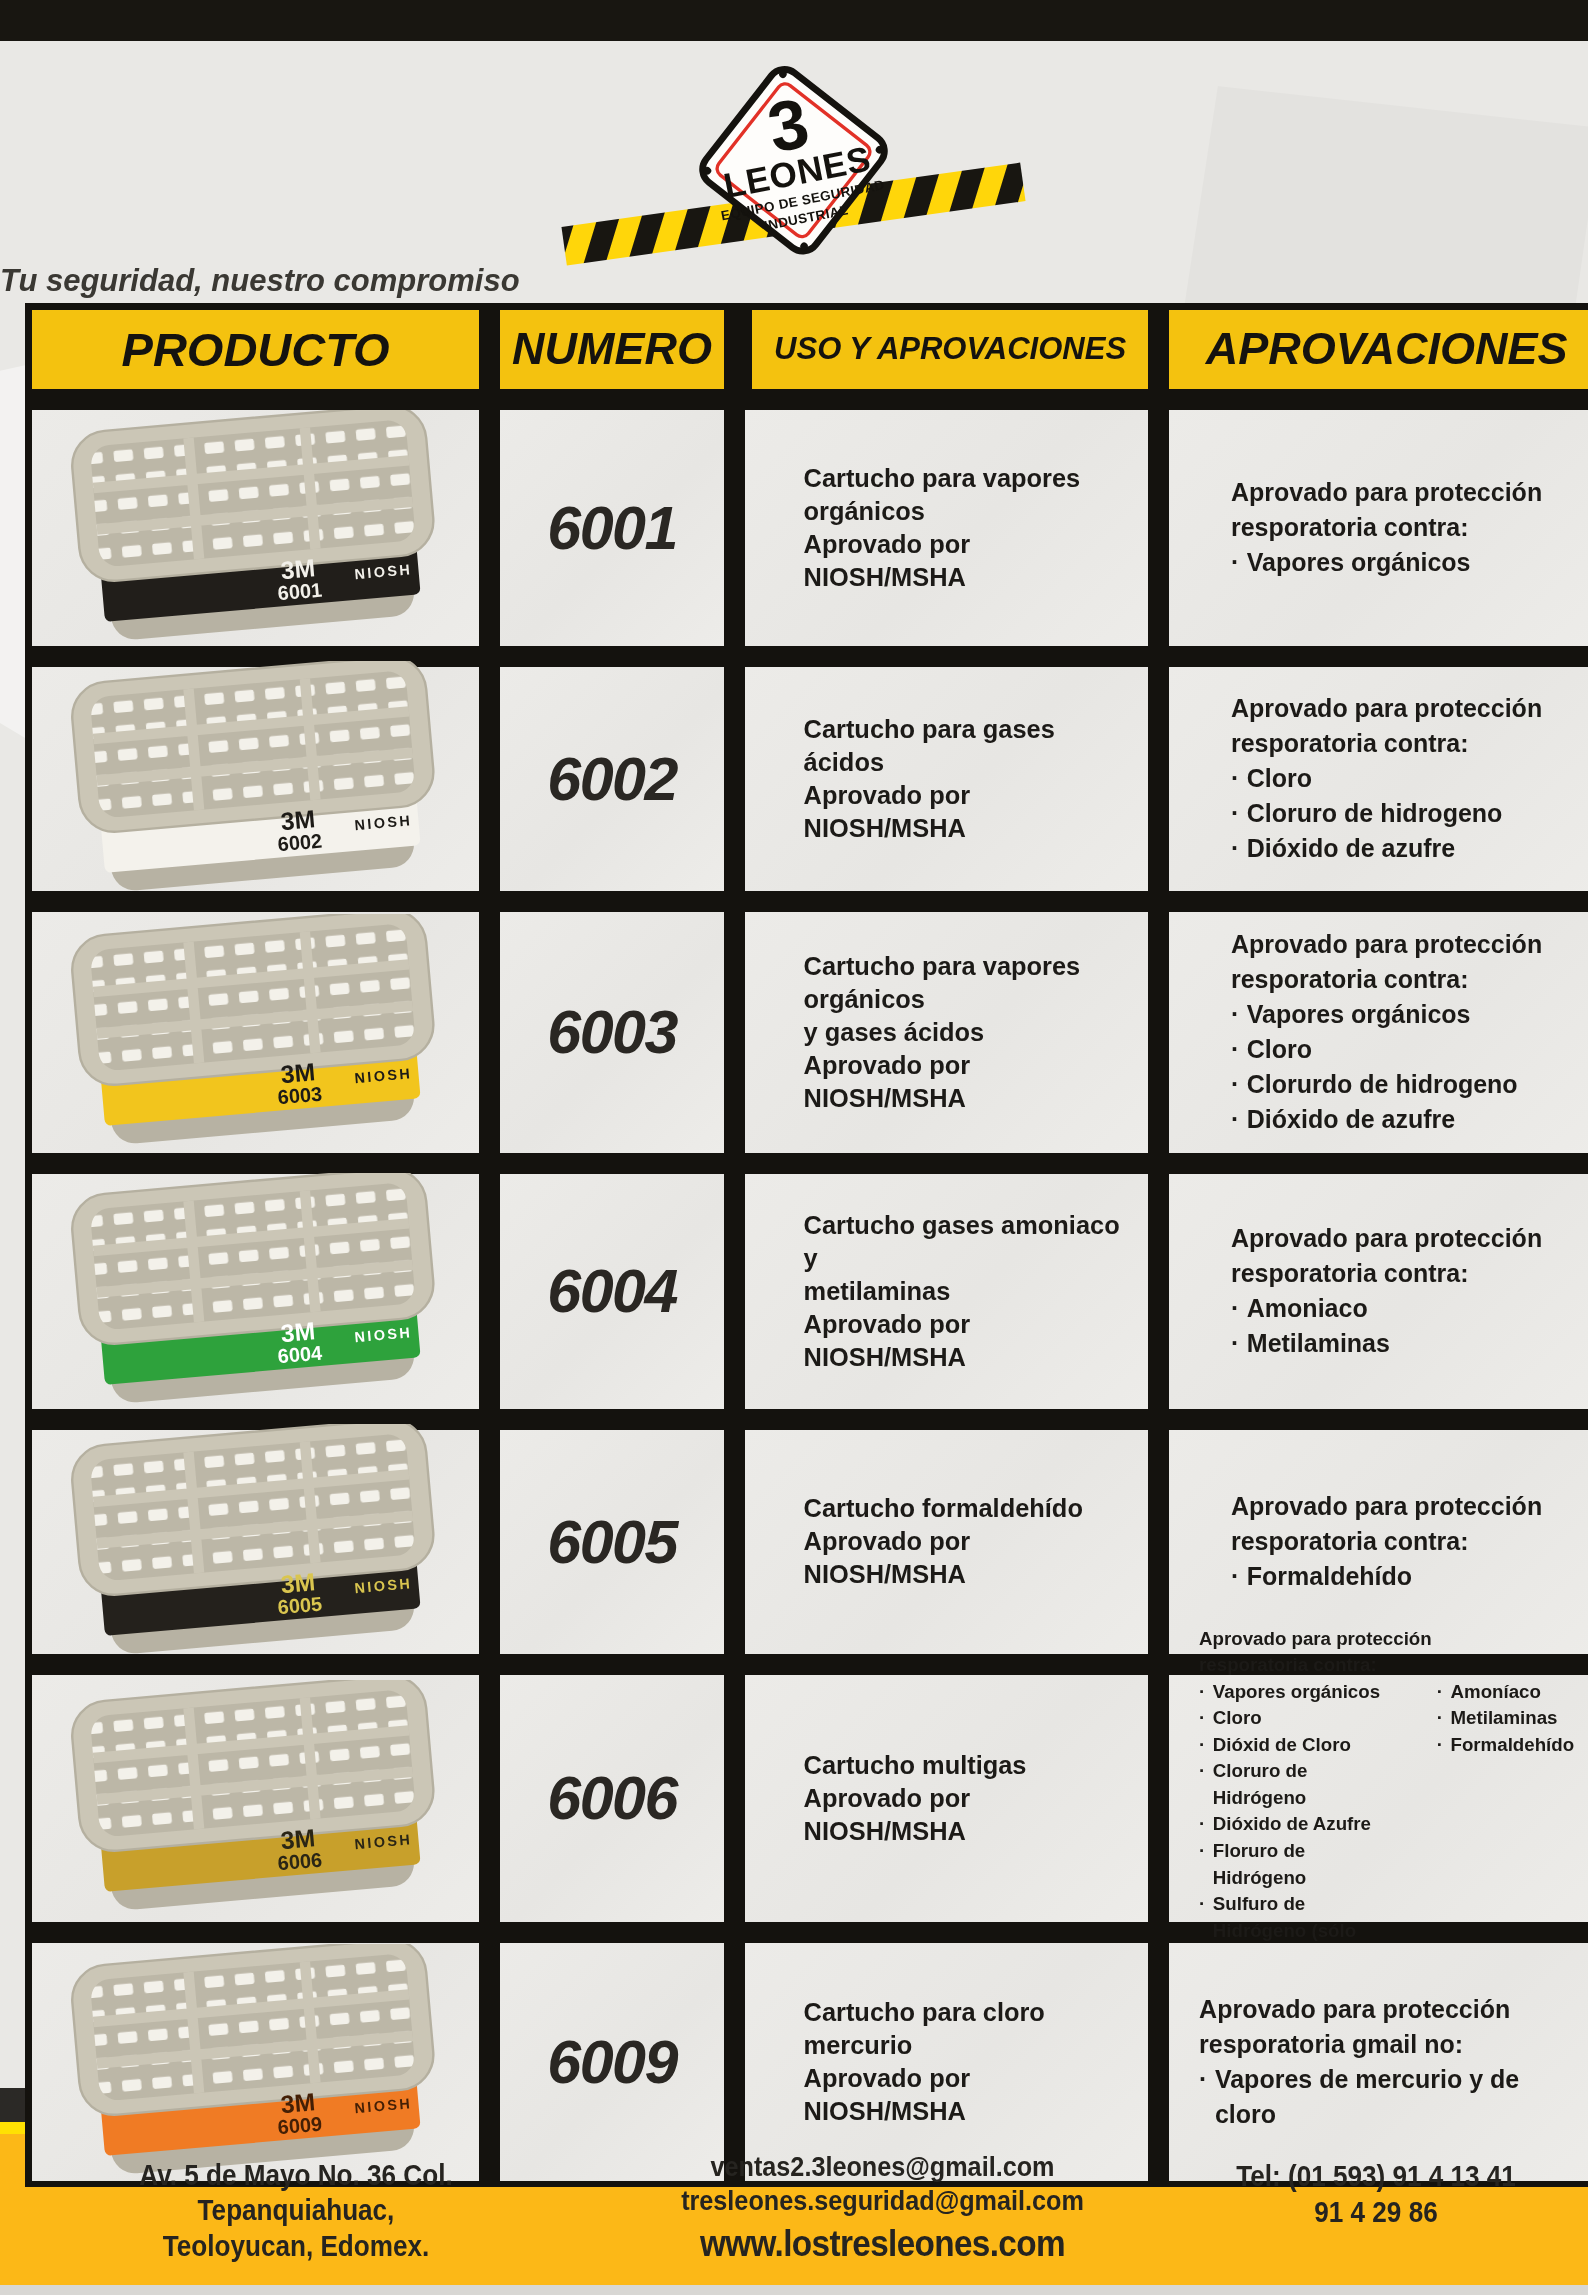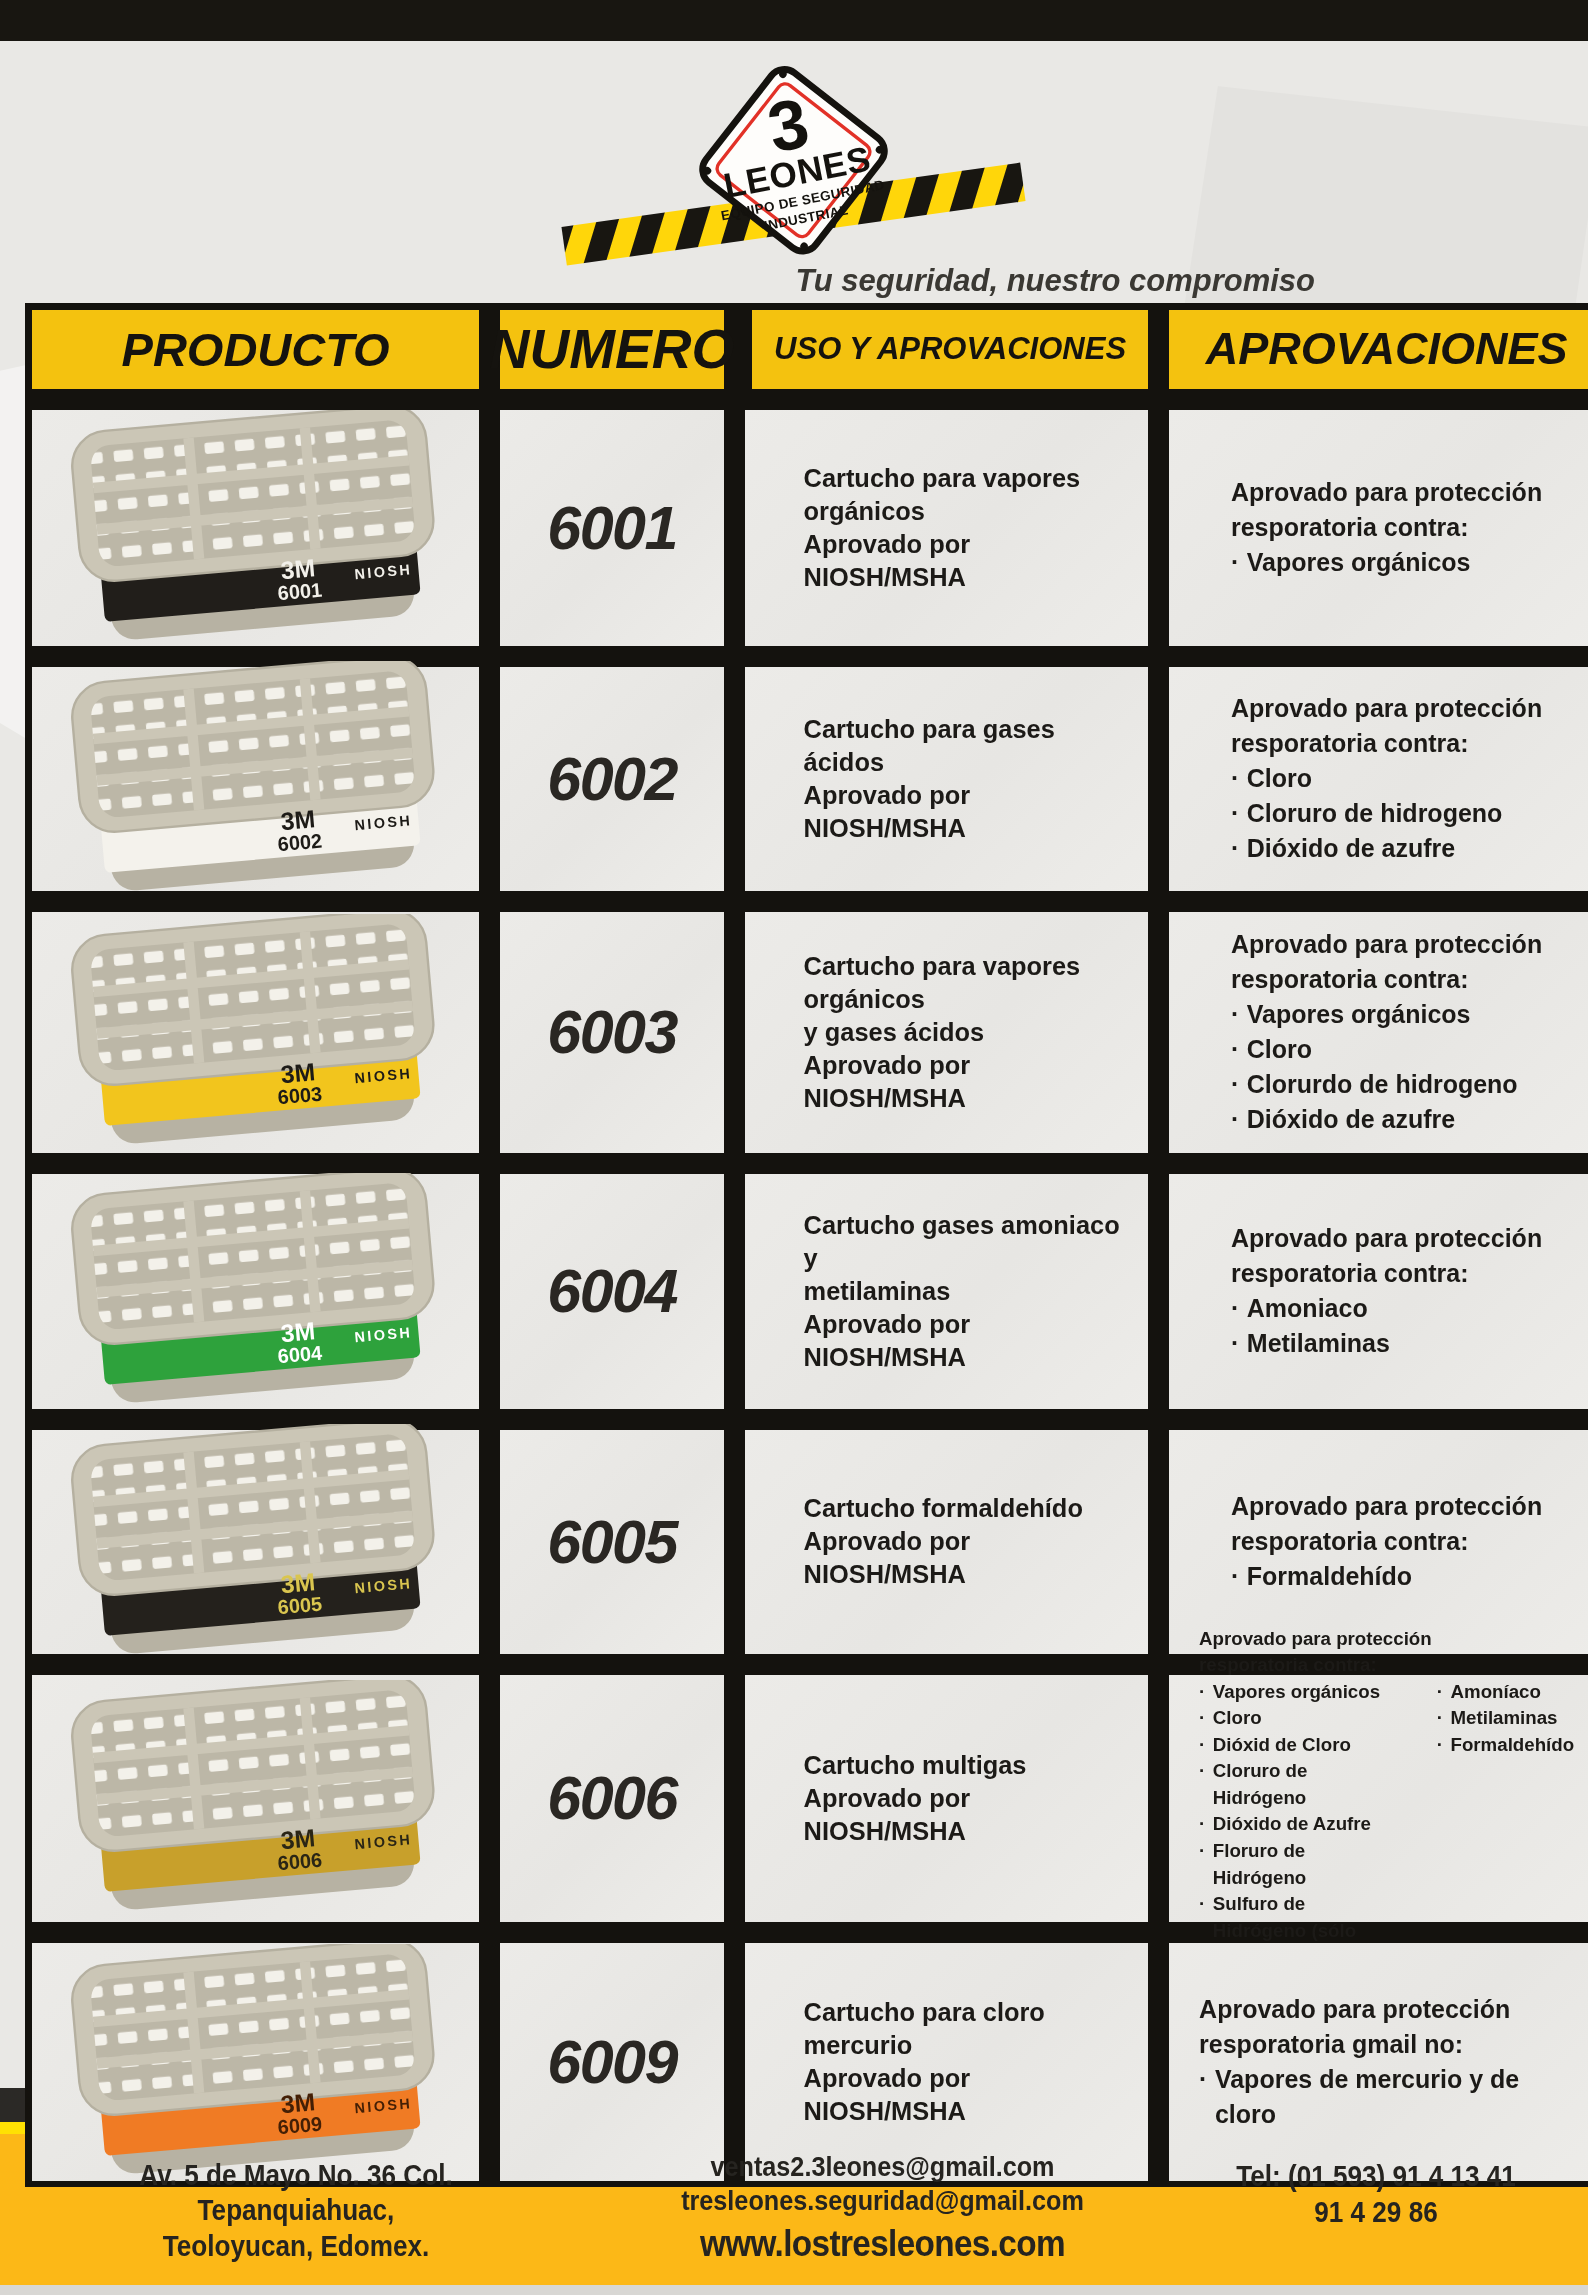--- a/index.html
+++ b/index.html
@@ -21,40 +21,40 @@
   .bottom-strip { position:absolute; left:0; top:2285px; width:1589px; height:10.5px; background:#D8D7D4; }
 
   
   .logo-svg { position:absolute; left:532px; top:37px; width:523px; height:254px; z-index:3; }
   .logo-svg text { font-family:"Liberation Sans", sans-serif; font-weight:700; fill:#14120E; }
   .s-num  { font-size:94px; }
   .s-name { font-size:47px; letter-spacing:1px; }
   .s-sub  { font-size:18px; letter-spacing:0.5px; }
   .tagline {
     position:absolute; left:0; top:263px; width:1275px; z-index:3;
-    text-align:right; font-size:31px; font-weight:700; font-style:italic; color:#3A3833;margin-left:40px;
+    text-align:left; font-size:31px; font-weight:700; font-style:italic; color:#3A3833;
   }
 
   
   .ptable {
     position:absolute; left:25.4px; top:303px; z-index:2;
     background:#14120E; padding:6.7px;
     display:grid;
     grid-template-columns:447px 224px 403px 435px;
     grid-template-rows:79px 236px 224px 241px 235px 224px 247px 238px;
     gap:21px;
   }
   .cell { background:linear-gradient(135deg,#ECEBE8 0%,#E7E6E3 55%,#EDECE9 100%); }
   .head-cell {
     background:#F4C20F;
     display:flex; align-items:center; justify-content:center;
     font-style:italic; font-weight:700; color:#15130F; letter-spacing:0px;
   }
   .h0 { font-size:47px; }
-  .h1 { font-size:55px; }
+  .h1 { font-size:45px; }
   .h2 { font-size:31px;margin-left:7px; }
   .h3 { font-size:45px; }
 
   .product-cell { display:flex; align-items:center; justify-content:center; }
   .cartridge { width:400px; height:auto; }
   .cartridge text { font-family:"Liberation Sans", sans-serif; font-weight:700; }
   .c-brand { font-size:31px; }
   .c-model { font-size:25px; }
   .c-cert  { font-size:18px; letter-spacing:3px; }
 

